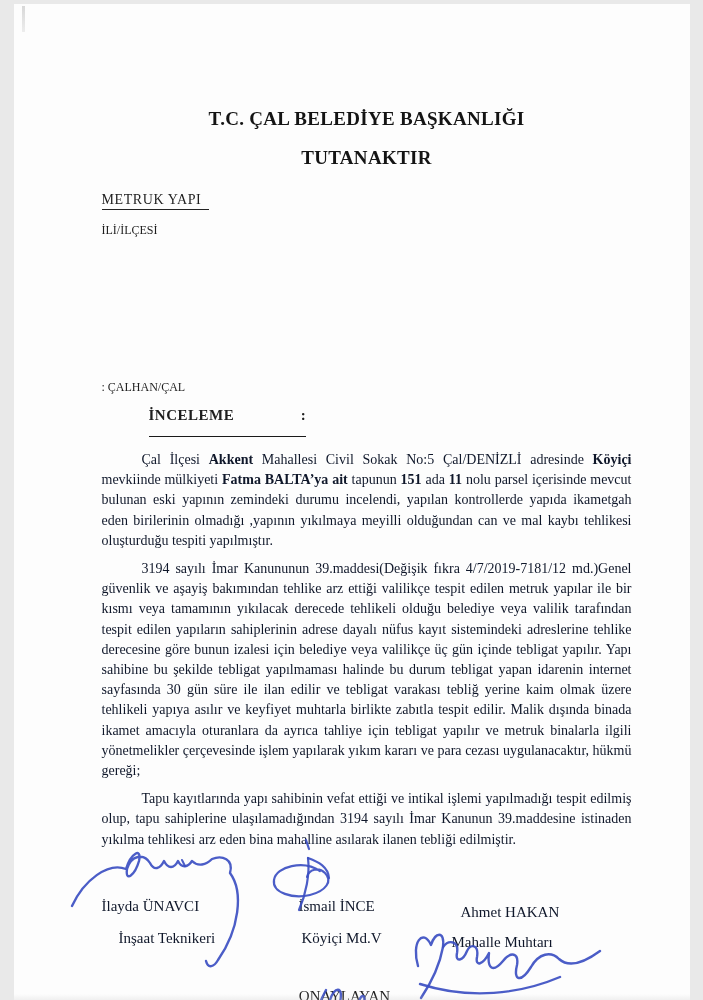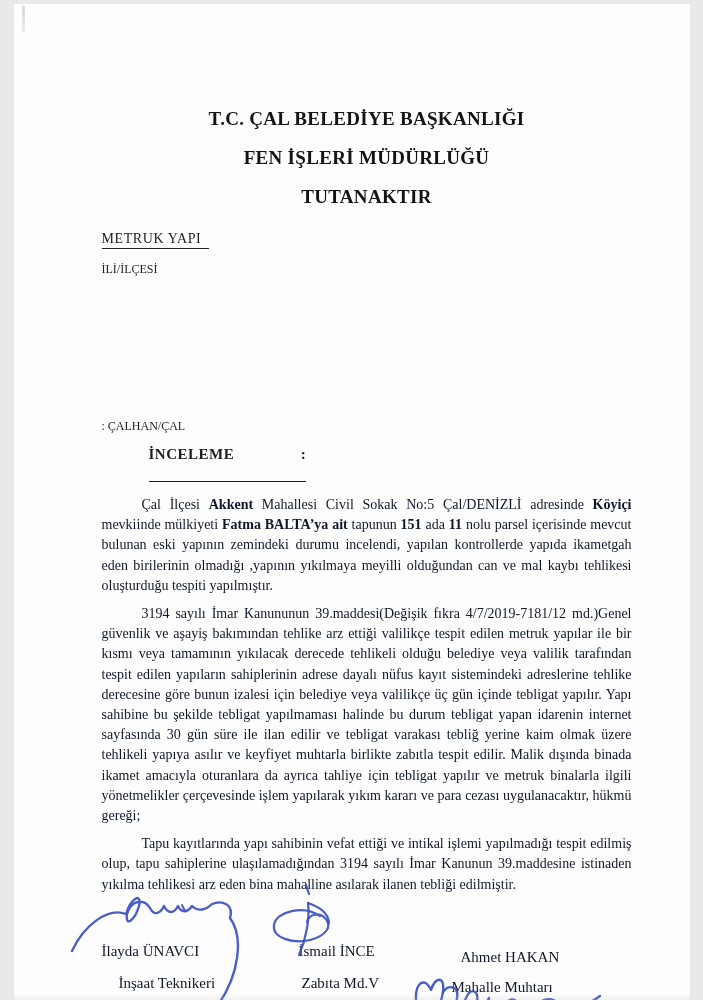--- a/index.html
+++ b/index.html
@@ -11,21 +11,21 @@
     color:var(--ink, #1e1e1e);
   }
   .content { position:absolute; left:0; top:0; width:703px; padding:104px 85px 0 88px; box-sizing:border-box; }
   .hdr { font-weight:700; font-size:19px; letter-spacing:.3px; text-align:center; color:#141414; margin:0 0 17px 0; }
   .hdr.last { margin-bottom:23px; }
   .subject { font-size:14px; margin-top:0; }
   .u1 { display:inline-block; border-bottom:1.6px solid #222; padding:0 8px 1px 0; letter-spacing:.6px; }
   .row-ili { margin-top:13px; font-size:12px; display:flex;flex-direction:column; }
   .row-ili .lbl { width:157px; flex:0 0 157px; }
   .inceleme { margin-top:12px; padding-left:47px; font-size:15px; font-weight:700; }
-  .u2 { display:inline-block; border-bottom:1.8px solid #1a1a1a; padding-bottom:18px; letter-spacing:.5px; }
+  .u2 { display:inline-block; border-bottom:1.8px solid #1a1a1a; padding-bottom:12px; letter-spacing:.5px; }
   .u2 .sp { display:inline-block; width:58px; }
   .body { font-size:14px; line-height:20.2px; text-align:justify; text-indent:40px; margin:8px 0 0 0; color:#0f172a; }
   .body.first { margin-top:13px; }
   .closing { text-align:left; margin-top:9px; }
   .b { font-weight:700; }
   .sigarea { position:relative; height:272px; margin-top:4px; font-size:15px; }
   .sig-name, .sig-title { position:absolute; white-space:nowrap; color:#0f172a; }
   .appr { position:absolute; left:158px; top:0; width:170px; text-align:center; }
   .appr div { position:absolute; width:170px; }
   .pen { position:absolute; pointer-events:none; }
@@ -35,21 +35,20 @@
     background:linear-gradient(to top, rgba(190,190,190,.35), rgba(190,190,190,0)); }
 </style>
 </head>
 <body>
 
 <div class="page">
   <div class="edge-tick"></div>
 
   <div class="content">
     <div class="hdr">T.C. ÇAL  BELEDİYE BAŞKANLIĞI</div>
-    <div class="hdr">FEN İŞLERİ MÜDÜRLÜĞÜ</div>
     <div class="hdr last">TUTANAKTIR</div>
 
     <div class="subject">
       <span class="u1">METRUK YAPI</span>
     </div>
 
     <div class="row-ili">
       <span class="lbl">İLİ/İLÇESİ</span>
       <span>: ÇALHAN/ÇAL</span>
     </div>
@@ -64,21 +63,21 @@
 
     <p class="body first"><span>Çal İlçesi </span><span class="b">Akkent</span><span> Mahallesi  Civil Sokak No:5 Çal/DENİZLİ adresinde </span><span class="b">Köyiçi</span><span> mevkiinde mülkiyeti </span><span class="b">Fatma BALTA’ya ait</span><span> tapunun </span><span class="b">151</span><span> ada </span><span class="b">11</span><span> nolu parsel içerisinde mevcut bulunan eski yapının zemindeki durumu incelendi, yapılan kontrollerde yapıda ikametgah eden birilerinin olmadığı ,yapının yıkılmaya meyilli olduğundan can ve mal kaybı tehlikesi oluşturduğu tespiti yapılmıştır.</span></p>
     <p class="body">3194 sayılı İmar Kanununun 39.maddesi(Değişik fıkra 4/7/2019-7181/12 md.)Genel güvenlik ve aşayiş bakımından tehlike arz ettiği valilikçe tespit edilen metruk yapılar ile bir kısmı veya tamamının yıkılacak derecede tehlikeli olduğu belediye veya valilik tarafından tespit edilen yapıların sahiplerinin adrese dayalı nüfus kayıt sistemindeki adreslerine tehlike derecesine göre bunun izalesi için belediye veya valilikçe üç gün içinde tebligat yapılır. Yapı sahibine bu şekilde tebligat yapılmaması halinde bu durum tebligat yapan idarenin internet sayfasında 30 gün süre ile ilan edilir ve tebligat varakası tebliğ yerine kaim olmak üzere tehlikeli yapıya asılır ve keyfiyet muhtarla birlikte zabıtla tespit edilir. Malik dışında binada ikamet amacıyla oturanlara da ayrıca tahliye için tebligat yapılır ve metruk binalarla ilgili yönetmelikler çerçevesinde işlem yapılarak yıkım kararı ve para cezası uygulanacaktır, hükmü gereği;</p>
     <p class="body">Tapu kayıtlarında yapı sahibinin vefat ettiği ve intikal işlemi yapılmadığı tespit edilmiş olup, tapu sahiplerine ulaşılamadığından 3194 sayılı İmar Kanunun 39.maddesine istinaden yıkılma tehlikesi arz eden bina mahalline asılarak ilanen tebliği edilmiştir.</p>
 
     <div class="sigarea">
       <div class="sig-name" style="left:0px;   top:44px;">İlayda ÜNAVCI</div>
       <div class="sig-title" style="left:17px; top:76px;">İnşaat Teknikeri</div>
 
       <div class="sig-name" style="left:197px; top:44px;">İsmail İNCE</div>
-      <div class="sig-title" style="left:200px;top:76px;">Zabıta Md.V</div>
+      <div class="sig-title" style="left:200px;top:76px;">Köyiçi Md.V</div>
 
       <div class="sig-name" style="left:359px; top:50px;">Ahmet HAKAN</div>
       <div class="sig-title" style="left:350px;top:80px;">Mahalle Muhtarı</div>
 
       <div class="appr">
         <div style="top:134px;">ONAYLAYAN</div>
         <div style="top:167px;">Osman ÇALHAN</div>
         <div style="top:199px;">Fen İşleri Md.V.</div>
       </div>
 

